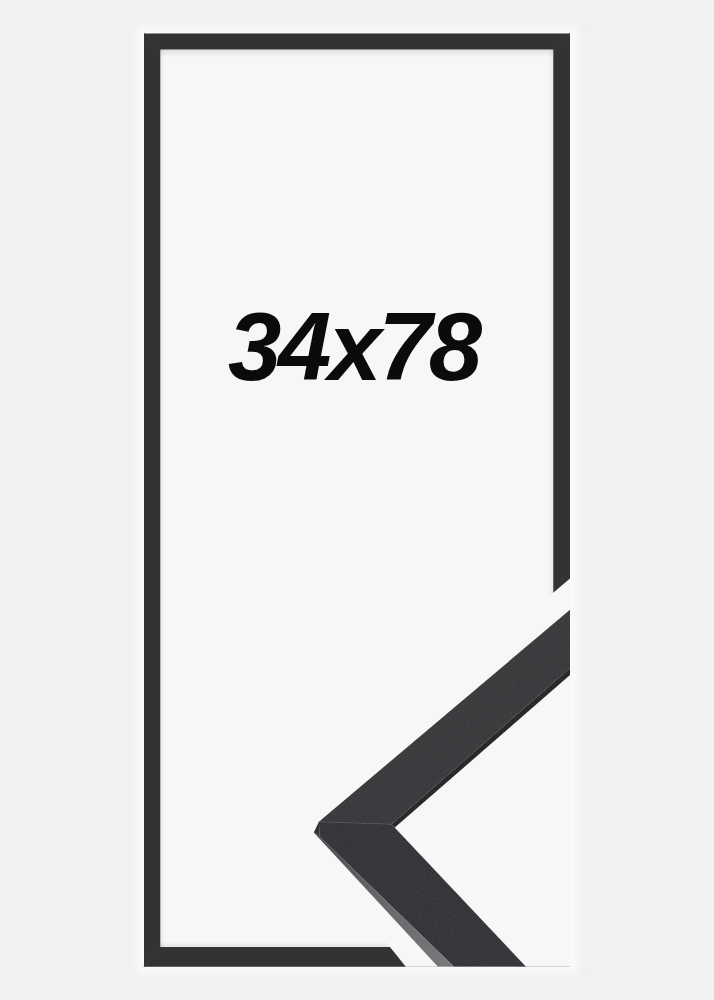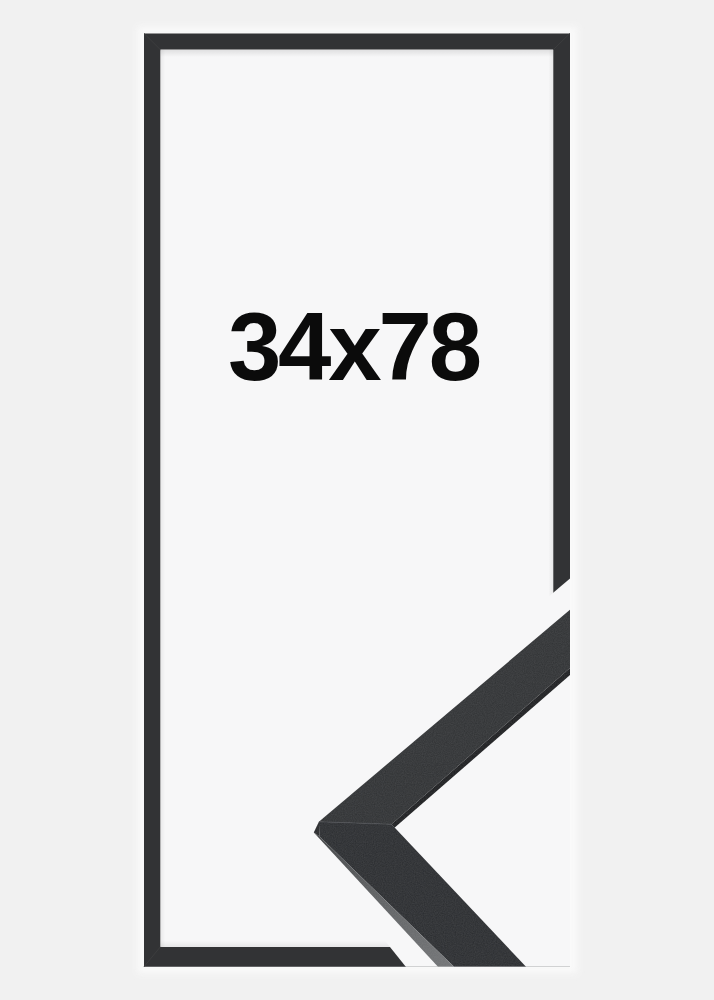--- a/index.html
+++ b/index.html
@@ -1,17 +1,17 @@
 <!DOCTYPE html>
 <html><head>
 <meta charset="utf-8">
 <style>
   html,body{margin:0;padding:0;}
   body{width:714px;height:1000px;background:#f1f1f1;font-family:"Liberation Sans", sans-serif;overflow:hidden;}
-  .stage{position:relative;width:714px;height:984px;}
+  .stage{position:relative;width:714px;height:984px;font-style:italic;}
   svg{display:block;}
 </style>
 </head>
 <body>
 <div class="stage">
 <svg width="714" height="1000" viewBox="0 0 714 1000">
   <defs>
     <clipPath id="prodclip">
       <rect x="144" y="33.4" width="426" height="933.4"></rect>
     </clipPath>

